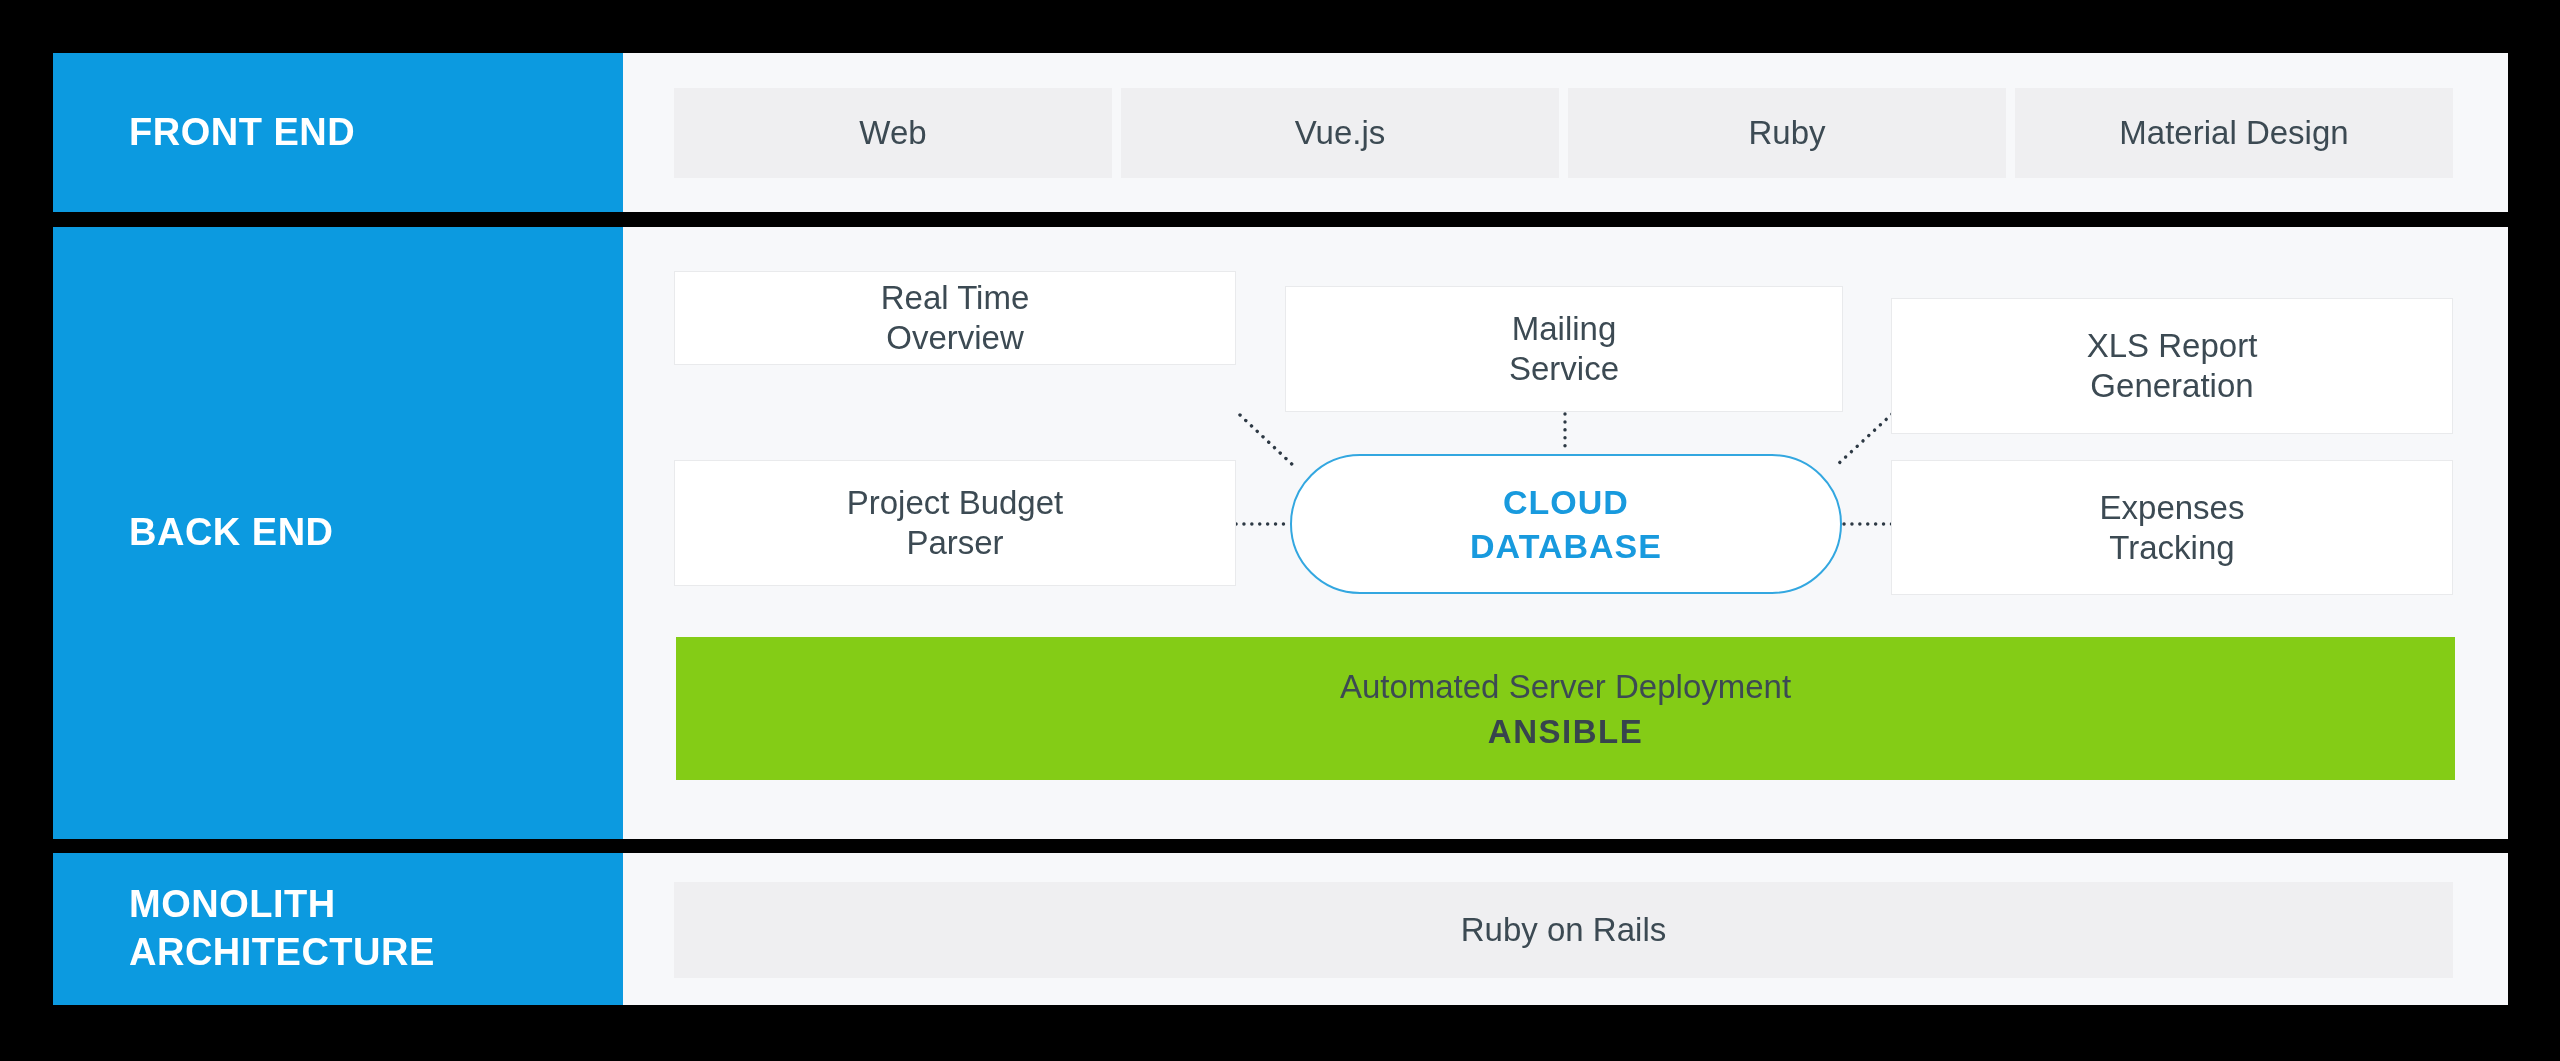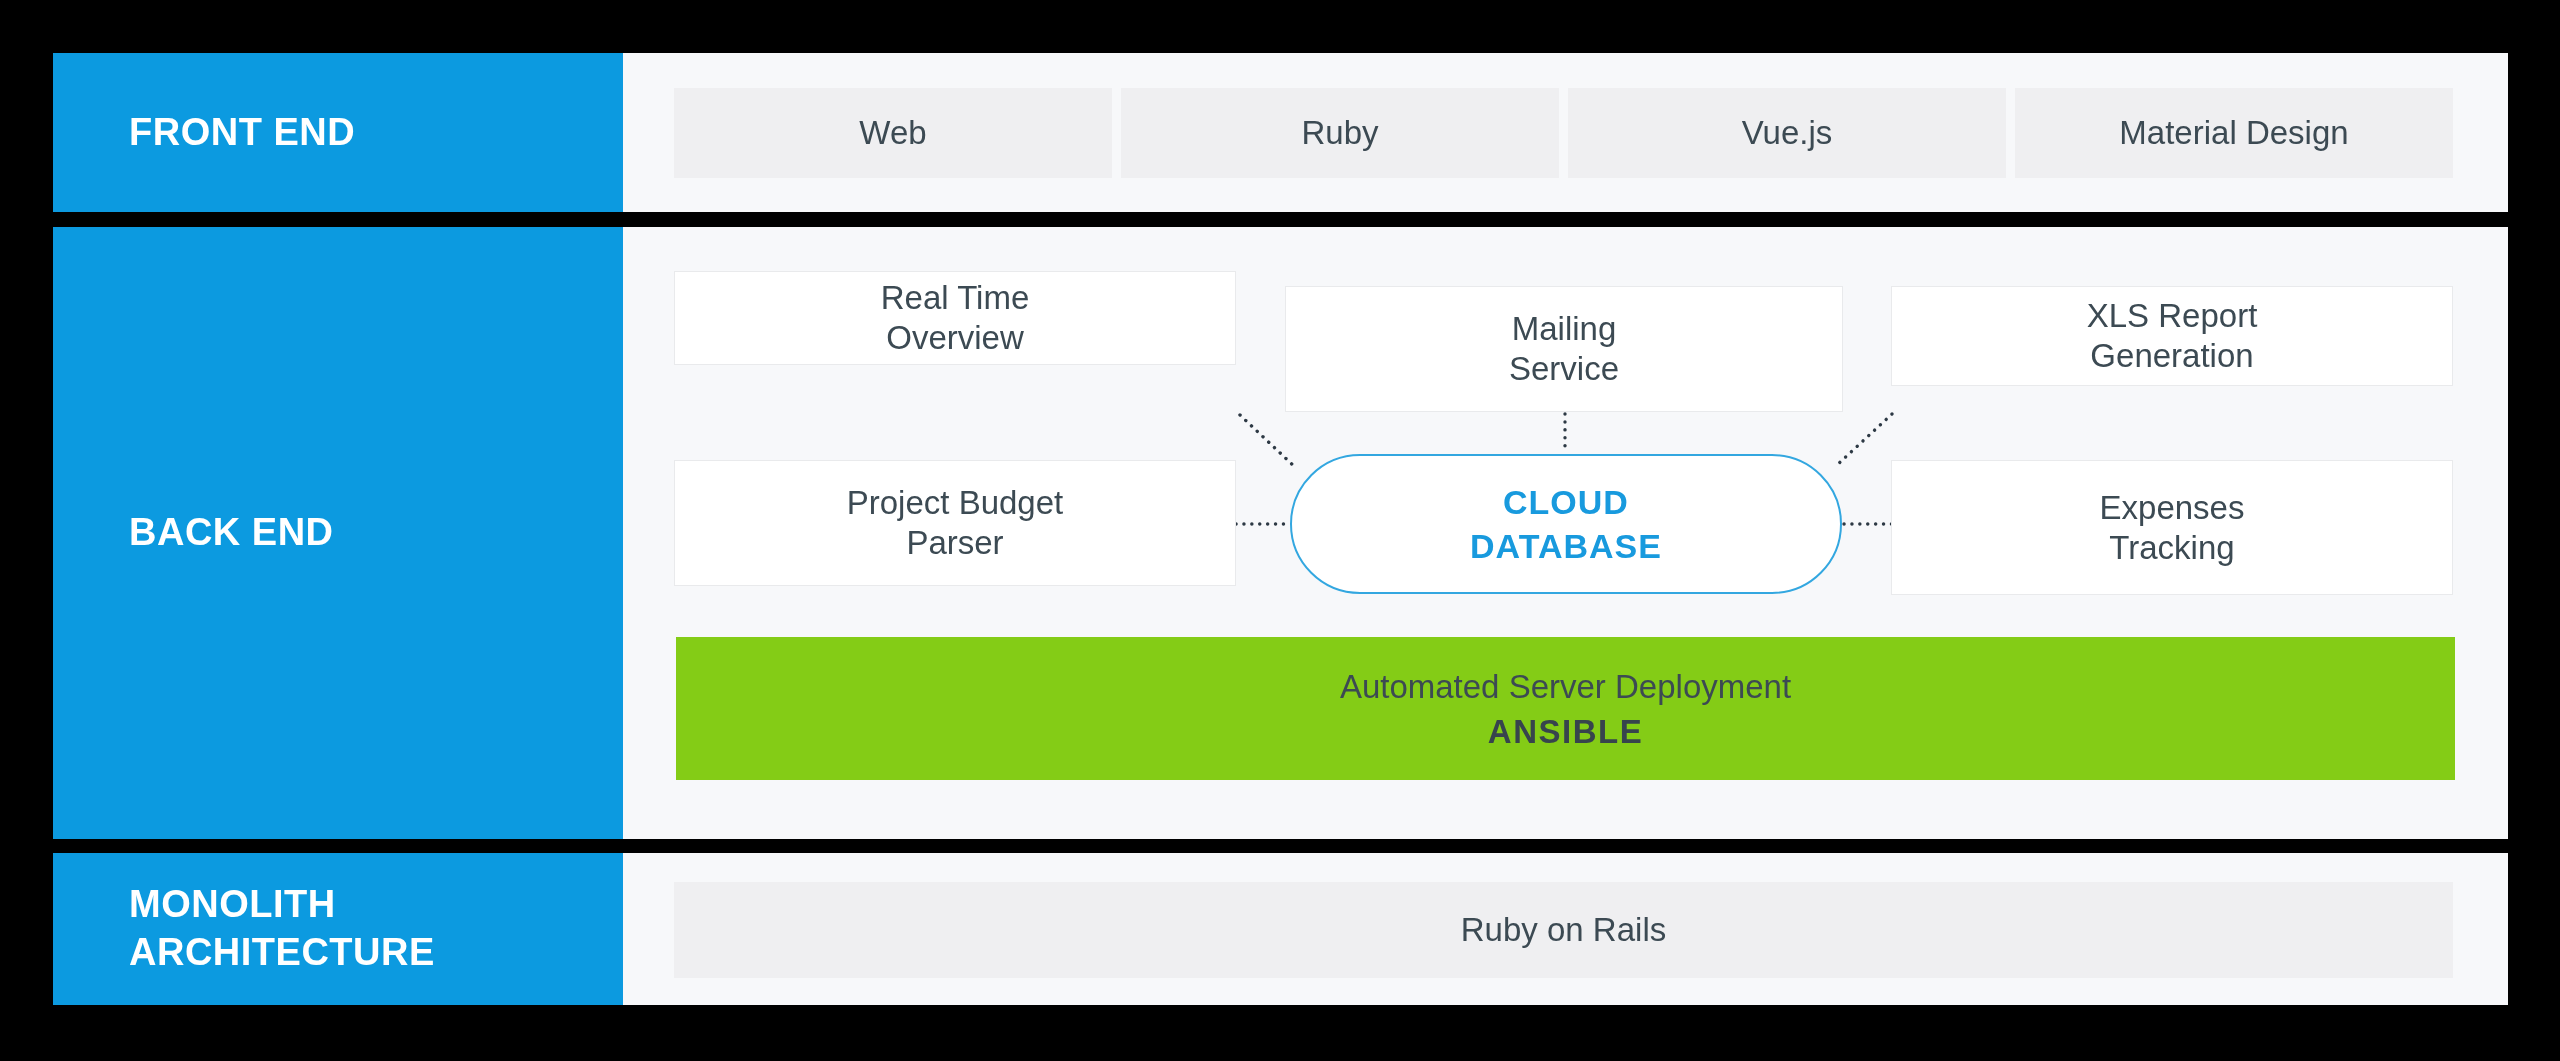--- a/index.html
+++ b/index.html
@@ -75,21 +75,21 @@
     align-items: center;
     justify-content: center;
     text-align: center;
     font-size: 33px;
     line-height: 40px;
     color: #3c4a53;
     white-space: pre-line;
   }
   .box-real-time      { left: 51px;   top: 44px;  width: 562px; height: 94px; }
   .box-mailing        { left: 662px;  top: 59px;  width: 558px; height: 126px; }
-  .box-xls            { left: 1268px; top: 59px;  width: 562px; height: 100px; }
+  .box-xls            { left: 1268px; top: 71px;  width: 562px; height: 136px; }
   .box-budget-parser  { left: 51px;   top: 233px; width: 562px; height: 126px; }
   .box-expenses       { left: 1268px; top: 233px; width: 562px; height: 135px; }
 
   .hub {
     position: absolute;
     left: 667px;
     top: 227px;
     width: 552px;
     height: 140px;
     box-sizing: border-box;
@@ -152,22 +152,22 @@
 </head>
 <body>
 
 <div class="canvas">
 
   <div class="row row-front">
     <div class="row-label">FRONT END</div>
     <div class="row-panel">
       <div class="chip-strip strip-front">
         <div class="chip">Web</div>
+        <div class="chip">Vue.js</div>
         <div class="chip">Ruby</div>
-        <div class="chip">Vue.js</div>
         <div class="chip">Material Design</div>
       </div>
     </div>
   </div>
 
   <div class="row row-back">
     <div class="row-label">BACK END</div>
     <div class="row-panel">
 
       <svg class="connectors" viewBox="0 0 1885 612">

